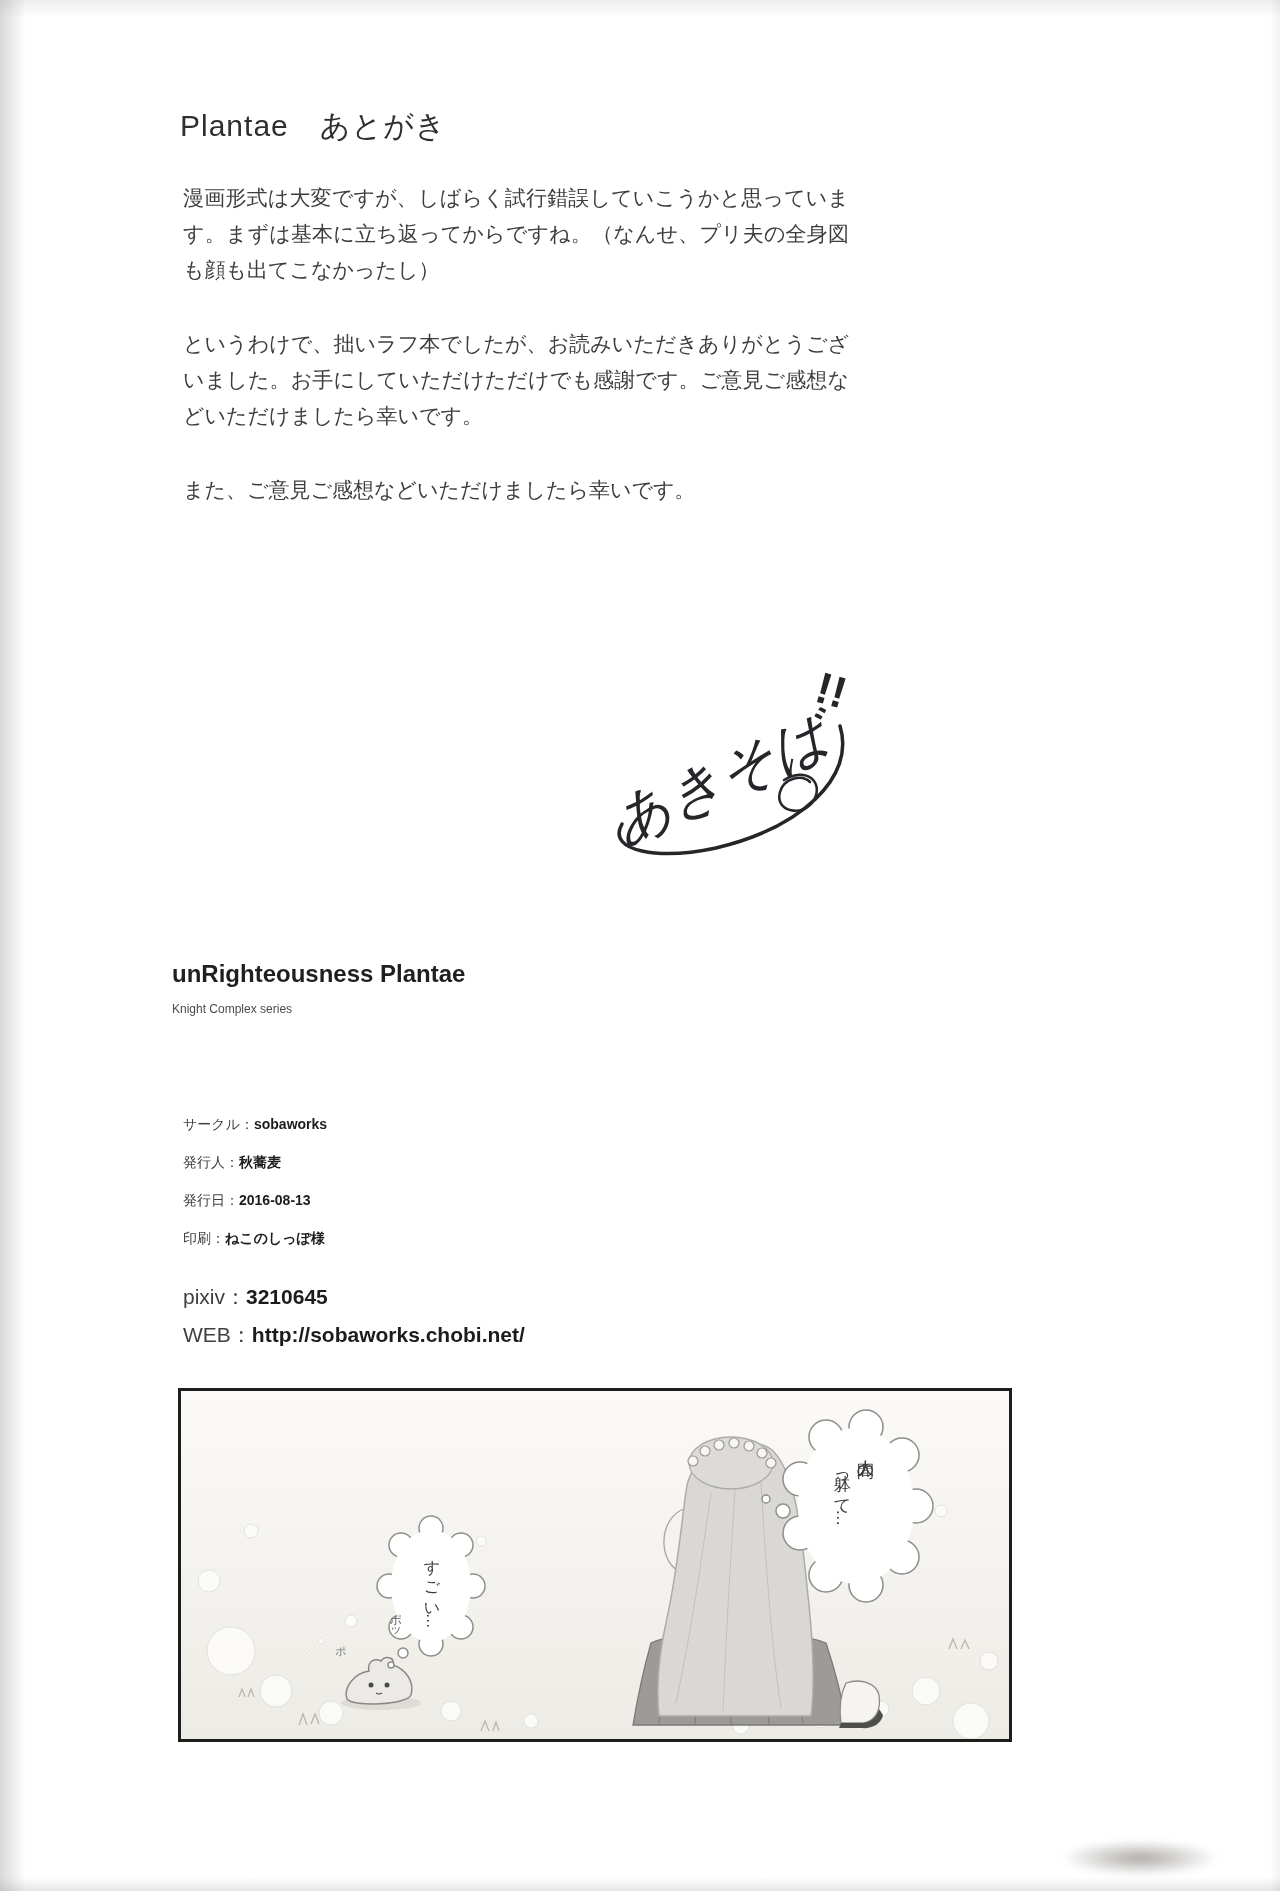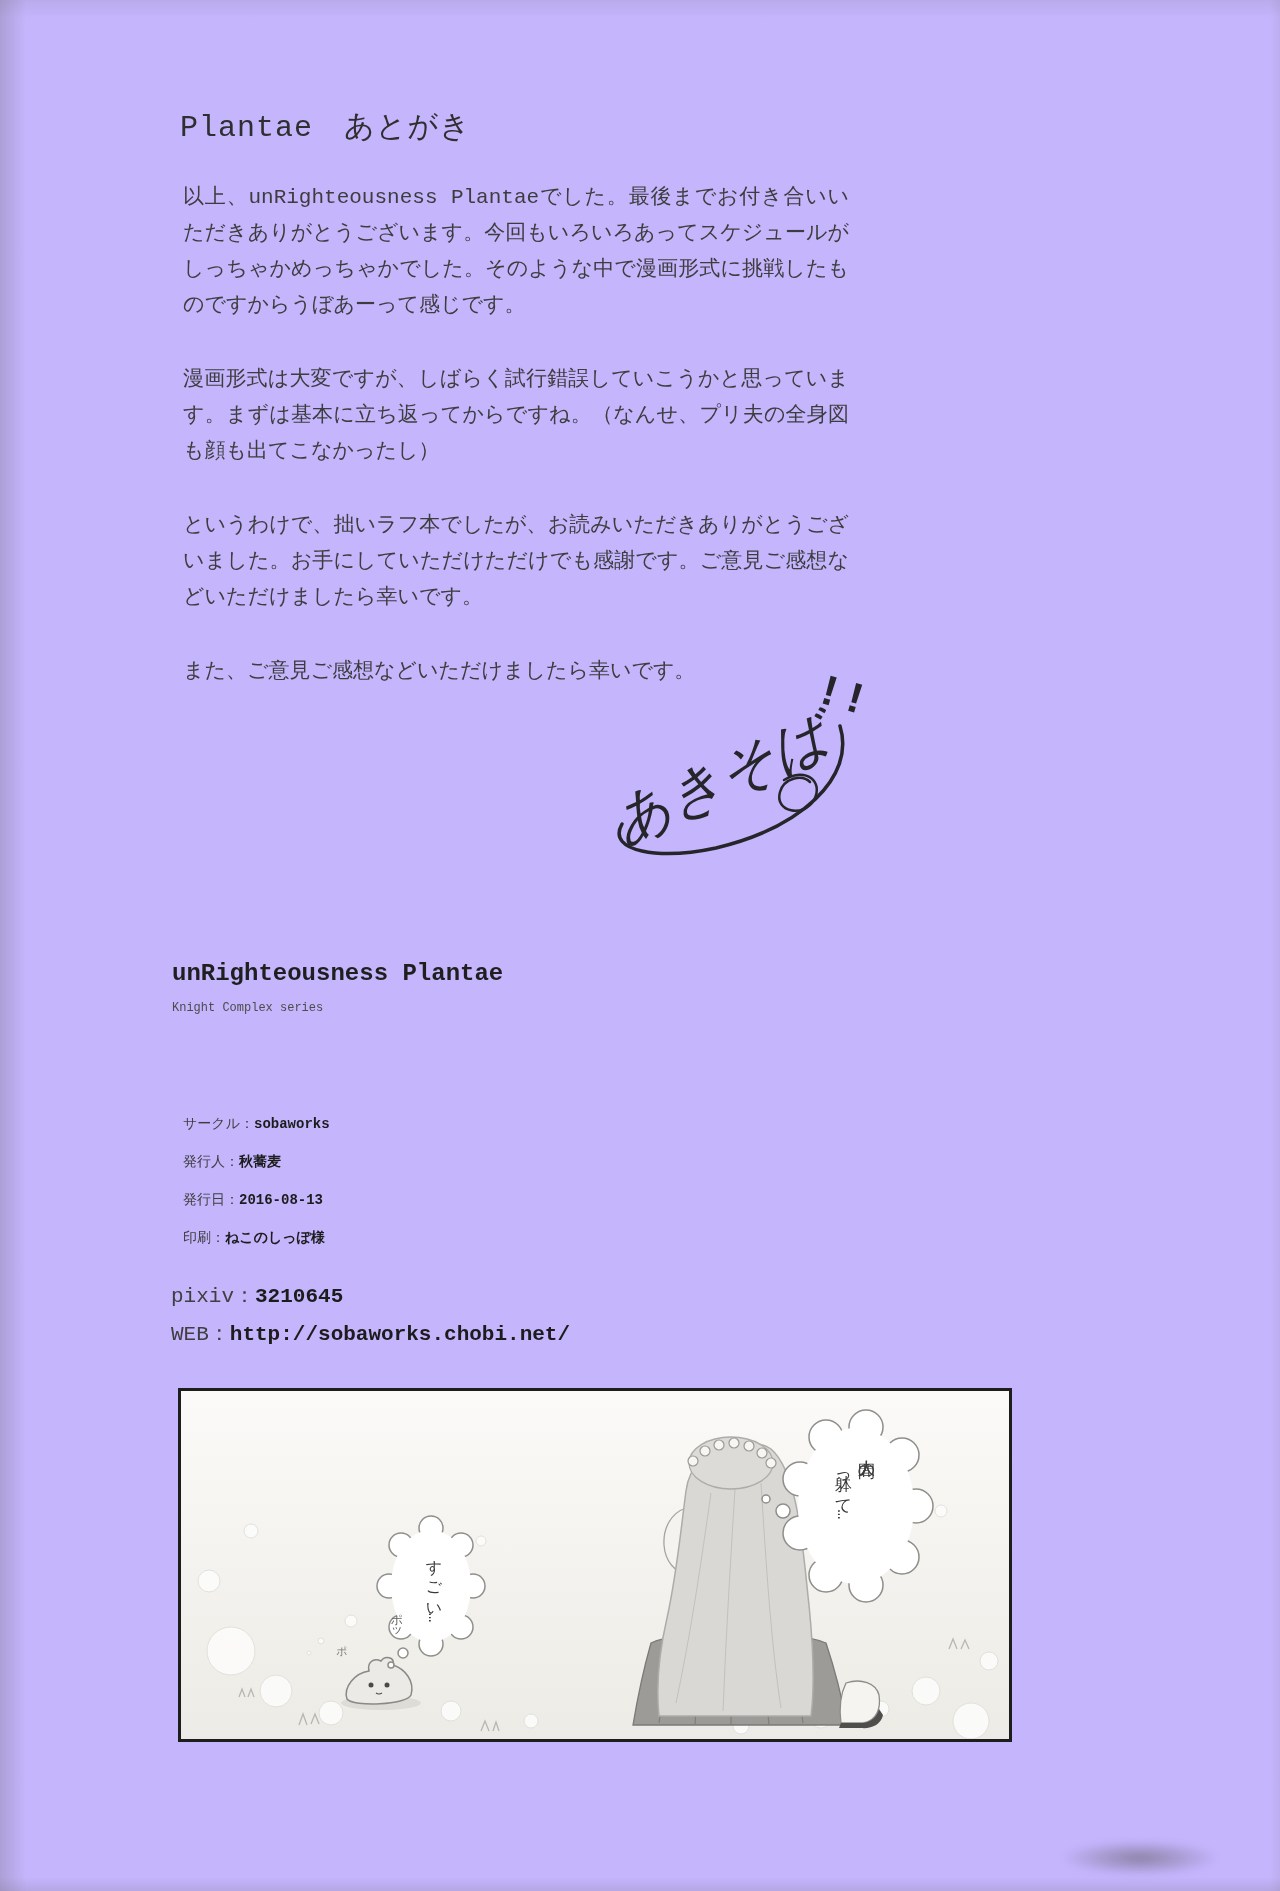--- a/index.html
+++ b/index.html
@@ -1,37 +1,37 @@
 <!DOCTYPE html>
 <html><head>
 <meta charset="utf-8">
 <style>
   html,body{margin:0;padding:0;background:#dddbd7;}
   .sheet{
     position:relative;width:1280px;height:1891px;margin:0 auto;
-    background:#c4b5fd;overflow:hidden;
-    font-family:Liberation Mono, monospace;
+    background:#ffffff;overflow:hidden;
+    font-family:Liberation Sans, sans-serif;
     color:#3c3c3c;
   }
   .edge{position:absolute;pointer-events:none;}
   .edge-left{left:0;top:0;width:26px;height:100%;background:linear-gradient(90deg,rgba(88,82,76,.22),rgba(88,82,76,0));}
   .edge-top{left:0;top:0;width:100%;height:18px;background:linear-gradient(rgba(88,82,76,.10),rgba(88,82,76,0));}
   .edge-bottom{left:0;bottom:0;width:100%;height:14px;background:linear-gradient(rgba(88,82,76,0),rgba(88,82,76,.14));}
   .edge-right{right:0;top:0;width:10px;height:100%;background:linear-gradient(270deg,rgba(88,82,76,.08),rgba(88,82,76,0));}
   .smudge{position:absolute;left:1060px;top:1840px;width:160px;height:36px;border-radius:50%;
     background:radial-gradient(ellipse at center,rgba(75,70,64,.45),rgba(75,70,64,0) 70%);filter:blur(3px);}
   .page-title{position:absolute;left:180px;top:86px;font-size:30px;font-weight:400;color:#2f2f2f;letter-spacing:1px;}
   .body-text{position:absolute;left:183px;top:180px;width:666px;font-size:21px;line-height:36px;text-align:justify;color:#3d3d3d;}
   .body-text p{margin:0 0 38px 0;}
   .signature{position:absolute;left:588px;top:652px;width:290px;height:230px;}
   .book-block{position:absolute;left:172px;top:960px;}
   .book-title{font-size:24px;font-weight:bold;color:#1f1f1f;}
   .book-series{margin-top:14px;font-size:12px;color:#4c4c4c;}
   .credits{position:absolute;left:183px;top:1105px;font-size:14px;line-height:38px;}
-  .links{position:absolute;left:171px;top:1278px;font-size:21px;line-height:38px;}
+  .links{position:absolute;left:183px;top:1278px;font-size:21px;line-height:38px;}
   .credit-row .lbl{color:#3f3f3f;}
   .credit-row .val{font-weight:bold;color:#1c1c1c;}
   .panel{
     position:absolute;left:178px;top:1388px;width:828px;height:348px;
     border:3px solid #1d1d1b;background:#fbfaf8;overflow:hidden;
   }
   .panel svg.art{position:absolute;left:0;top:0;}
   .vtext{
     position:absolute;writing-mode:vertical-rl;color:#3a3a3a;
     font-size:17px;letter-spacing:3px;line-height:23px;
@@ -42,21 +42,20 @@
   .sfx.faint{color:#7d7d7d;font-size:11px;}
 </style>
 </head>
 <body>
 
 <div class="sheet">
 
   <h1 class="page-title">Plantae　あとがき</h1>
 
   <div class="body-text">
-    <p>以上、unRighteousness Plantaeでした。最後までお付き合いいただきありがとうございます。今回もいろいろあってスケジュールがしっちゃかめっちゃかでした。そのような中で漫画形式に挑戦したものですからうぼあーって感じです。</p>
     <p>漫画形式は大変ですが、しばらく試行錯誤していこうかと思っています。まずは基本に立ち返ってからですね。（なんせ、プリ夫の全身図も顔も出てこなかったし）</p>
     <p>というわけで、拙いラフ本でしたが、お読みいただきありがとうございました。お手にしていただけただけでも感謝です。ご意見ご感想などいただけましたら幸いです。</p>
     <p>また、ご意見ご感想などいただけましたら幸いです。</p>
   </div>
 
   <svg class="signature" viewBox="0 0 290 230" xmlns="http://www.w3.org/2000/svg">
     <g stroke="#26262a" fill="none" stroke-linecap="round">
       <path d="M252 74 C 268 126 212 176 128 196 C 72 208 18 200 34 172" stroke-width="3.5"></path>
       <path d="M196 128 c 22 -14 40 2 30 20 c -10 18 -40 12 -34 -8 c 4 -14 22 -18 30 -10" stroke-width="2.5"></path>
     </g>

